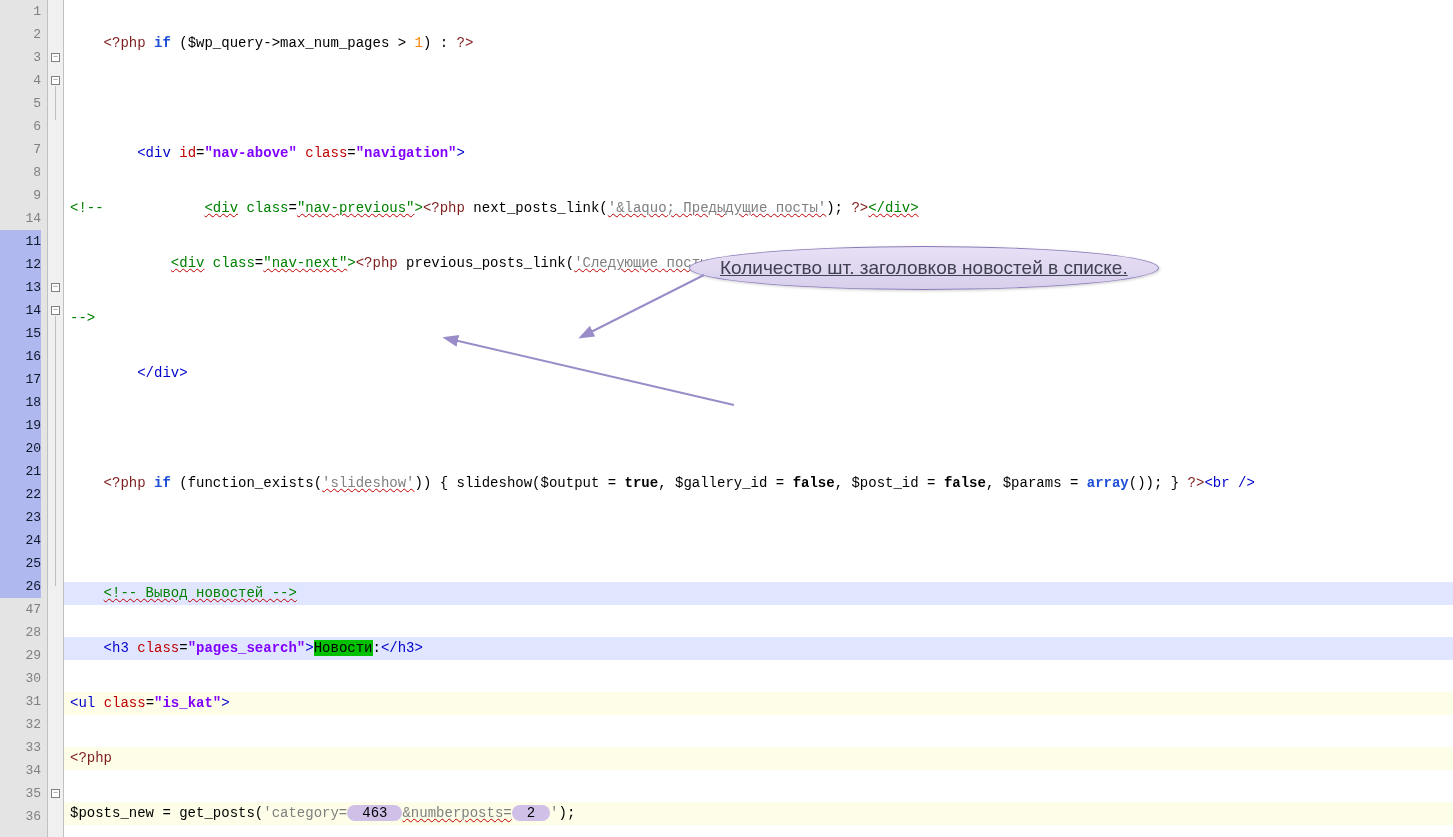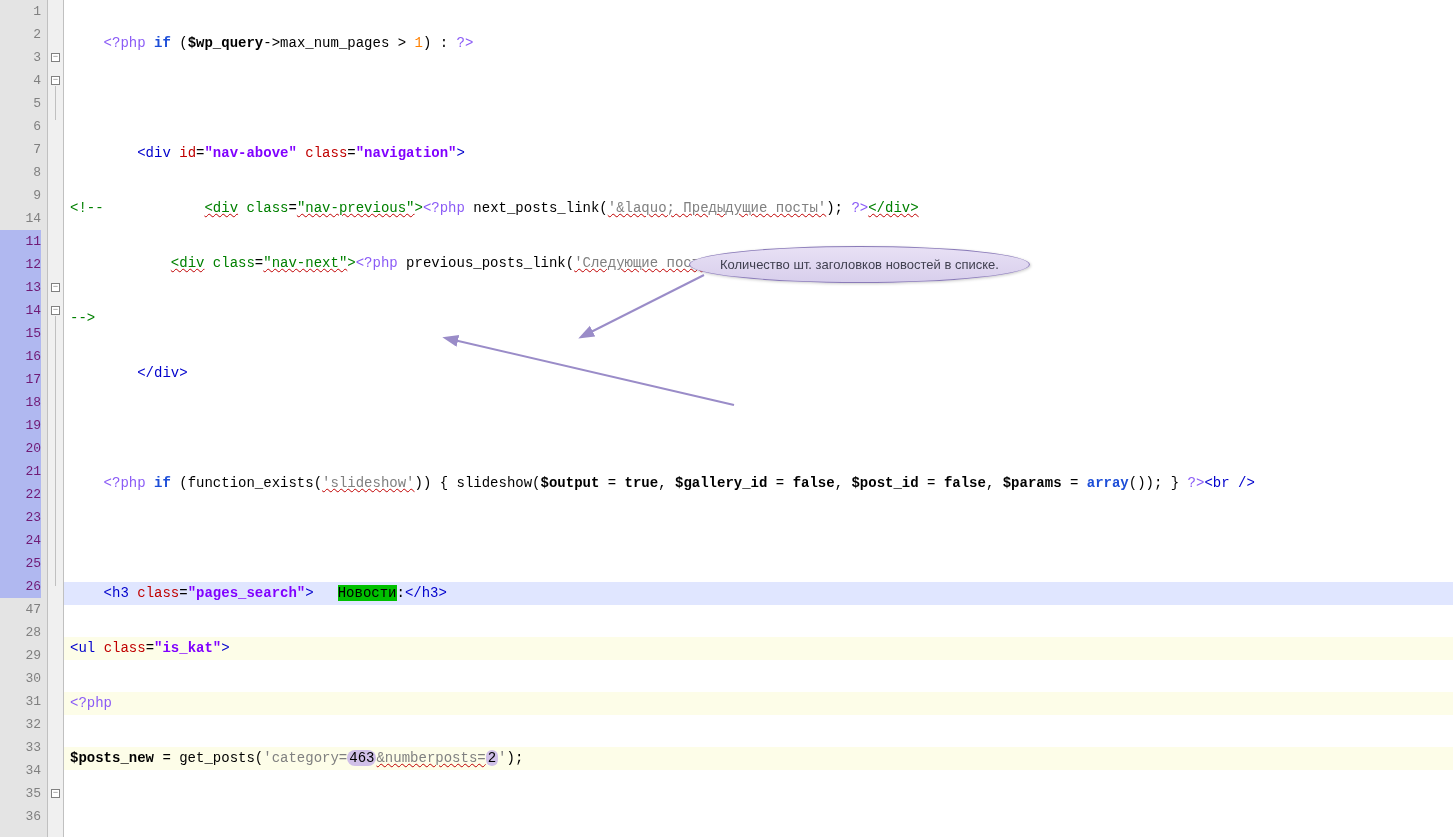--- a/index.html
+++ b/index.html
@@ -62,49 +62,50 @@
   white-space: pre;
   overflow: hidden;
 }
 .line {
   height: 23px;
   line-height: 23px;
   padding-left: 6px;
 }
 .line.highlight-blue { background: #e0e6ff; }
 .line.highlight-yellow { background: #fdfde8; }
-.gutter .ln.mark { background: #b0b8f0; color: #701a75; }
-
-
-.php-tag { color: #8b5cf6; }
+.gutter .ln.mark { background: #b0b8f0; color: #0f172a; }
+
+
+.php-tag { color: #7f1d1d; }
 .kw { color: #1d4ed8; font-weight: bold; }
-.var { color: #000; font-weight: bold; }
+.var { color: #000; }
 .str { color: #808080; }
 .num { color: #ff8000; }
 .tag { color: #0000cc; }
 .attr { color: #c00000; }
 .val { color: #8000ff; font-weight: bold; }
 .cmt { color: #008000; }
 .wavy { text-decoration: underline wavy #c00000; text-decoration-thickness: 1px; }
 .bool { color: #000000; font-weight: bold; }
-.sel-green { background: #00c000; color: #000; margin-left: 24px; }
-.param-pill { background: #d0c0e8; border-radius: 8px; padding: 0 2px; }
+.sel-green { background: #00c000; color: #000; }
+.param-pill { background: #d0c0e8; border-radius: 8px; padding: 0 15px; }
 
 
 .callout {
   position: absolute;
   border: 1px solid #8a7bb8;
   background: linear-gradient(#e8e0f5, #d8cfec);
   border-radius: 50%;
   padding: 10px 30px;
   color: #404050;
   font-family: Arial, sans-serif;
-  font-size: 13px;
+  font-size: 19px;
   white-space: nowrap;
   box-shadow: 1px 1px 3px rgba(0,0,0,0.2);
+  text-decoration: underline;
 }
 .arrow-svg {
   position: absolute;
   pointer-events: none;
   overflow: visible;
 }
 </style>
 </head>
 <body>
 
@@ -163,20 +164,21 @@
     <div class="line"><span>    </span><span class="php-tag">&lt;?php</span> <span class="kw">if</span> (<span class="var">$wp_query</span><span>-&gt;</span><span>max_num_pages</span><span> &gt; </span><span class="num">1</span><span>) : </span><span class="php-tag">?&gt;</span></div>
     <div class="line"></div>
     <div class="line"><span>        </span><span class="tag">&lt;div</span> <span class="attr">id</span>=<span class="val">"nav-above"</span> <span class="attr">class</span>=<span class="val">"navigation"</span><span class="tag">&gt;</span></div>
     <div class="line"><span class="cmt">&lt;!--</span><span>            </span><span class="cmt wavy">&lt;div</span> <span class="cmt">class</span>=<span class="cmt wavy">"nav-previous"</span><span class="cmt">&gt;</span><span class="php-tag">&lt;?php</span><span> next_posts_link(</span><span class="str wavy">'&amp;laquo; Предыдущие посты'</span><span>); </span><span class="php-tag">?&gt;</span><span class="cmt wavy">&lt;/div&gt;</span></div>
     <div class="line"><span>            </span><span class="cmt wavy">&lt;div</span> <span class="cmt">class</span>=<span class="cmt wavy">"nav-next"</span><span class="cmt">&gt;</span><span class="php-tag">&lt;?php</span><span> previous_posts_link(</span><span class="str wavy">'Следующие посты &amp;raquo;'</span><span>); </span><span class="php-tag">?&gt;</span><span class="cmt wavy">&lt;/div&gt;</span></div>
     <div class="line"><span class="cmt">--&gt;</span></div>
     <div class="line"><span>        </span><span class="tag">&lt;/div&gt;</span></div>
     <div class="line"><span>    </span></div>
     <div class="line"><span>    </span><span class="php-tag">&lt;?php</span> <span class="kw">if</span><span> (function_exists(</span><span class="str wavy">'slideshow'</span><span>)) { slideshow(</span><span class="var">$output</span><span> = </span><span class="bool">true</span><span>, </span><span class="var">$gallery_id</span><span> = </span><span class="bool">false</span><span>, </span><span class="var">$post_id</span><span> = </span><span class="bool">false</span><span>, </span><span class="var">$params</span><span> = </span><span class="kw">array</span><span>()); } </span><span class="php-tag">?&gt;</span><span class="tag">&lt;br /&gt;</span></div>
     <div class="line"></div>
+    <div class="line highlight-blue"><span>    </span><span class="cmt wavy">&lt;!-- Вывод новостей --&gt;</span></div>
     <div class="line highlight-blue"><span>    </span><span class="tag">&lt;h3</span> <span class="attr">class</span>=<span class="val">"pages_search"</span><span class="tag">&gt;</span><span class="sel-green">Новости</span><span>:</span><span class="tag">&lt;/h3&gt;</span></div>
     <div class="line highlight-yellow"><span class="tag">&lt;ul</span> <span class="attr">class</span>=<span class="val">"is_kat"</span><span class="tag">&gt;</span></div>
     <div class="line highlight-yellow"><span class="php-tag">&lt;?php</span></div>
     <div class="line highlight-yellow"><span class="var">$posts_new</span><span> = get_posts(</span><span class="str">'category=</span><span class="param-pill">463</span><span class="str wavy">&amp;numberposts=</span><span class="param-pill">2</span><span class="str">'</span><span>);</span></div>
     
     
     
     
     
     

